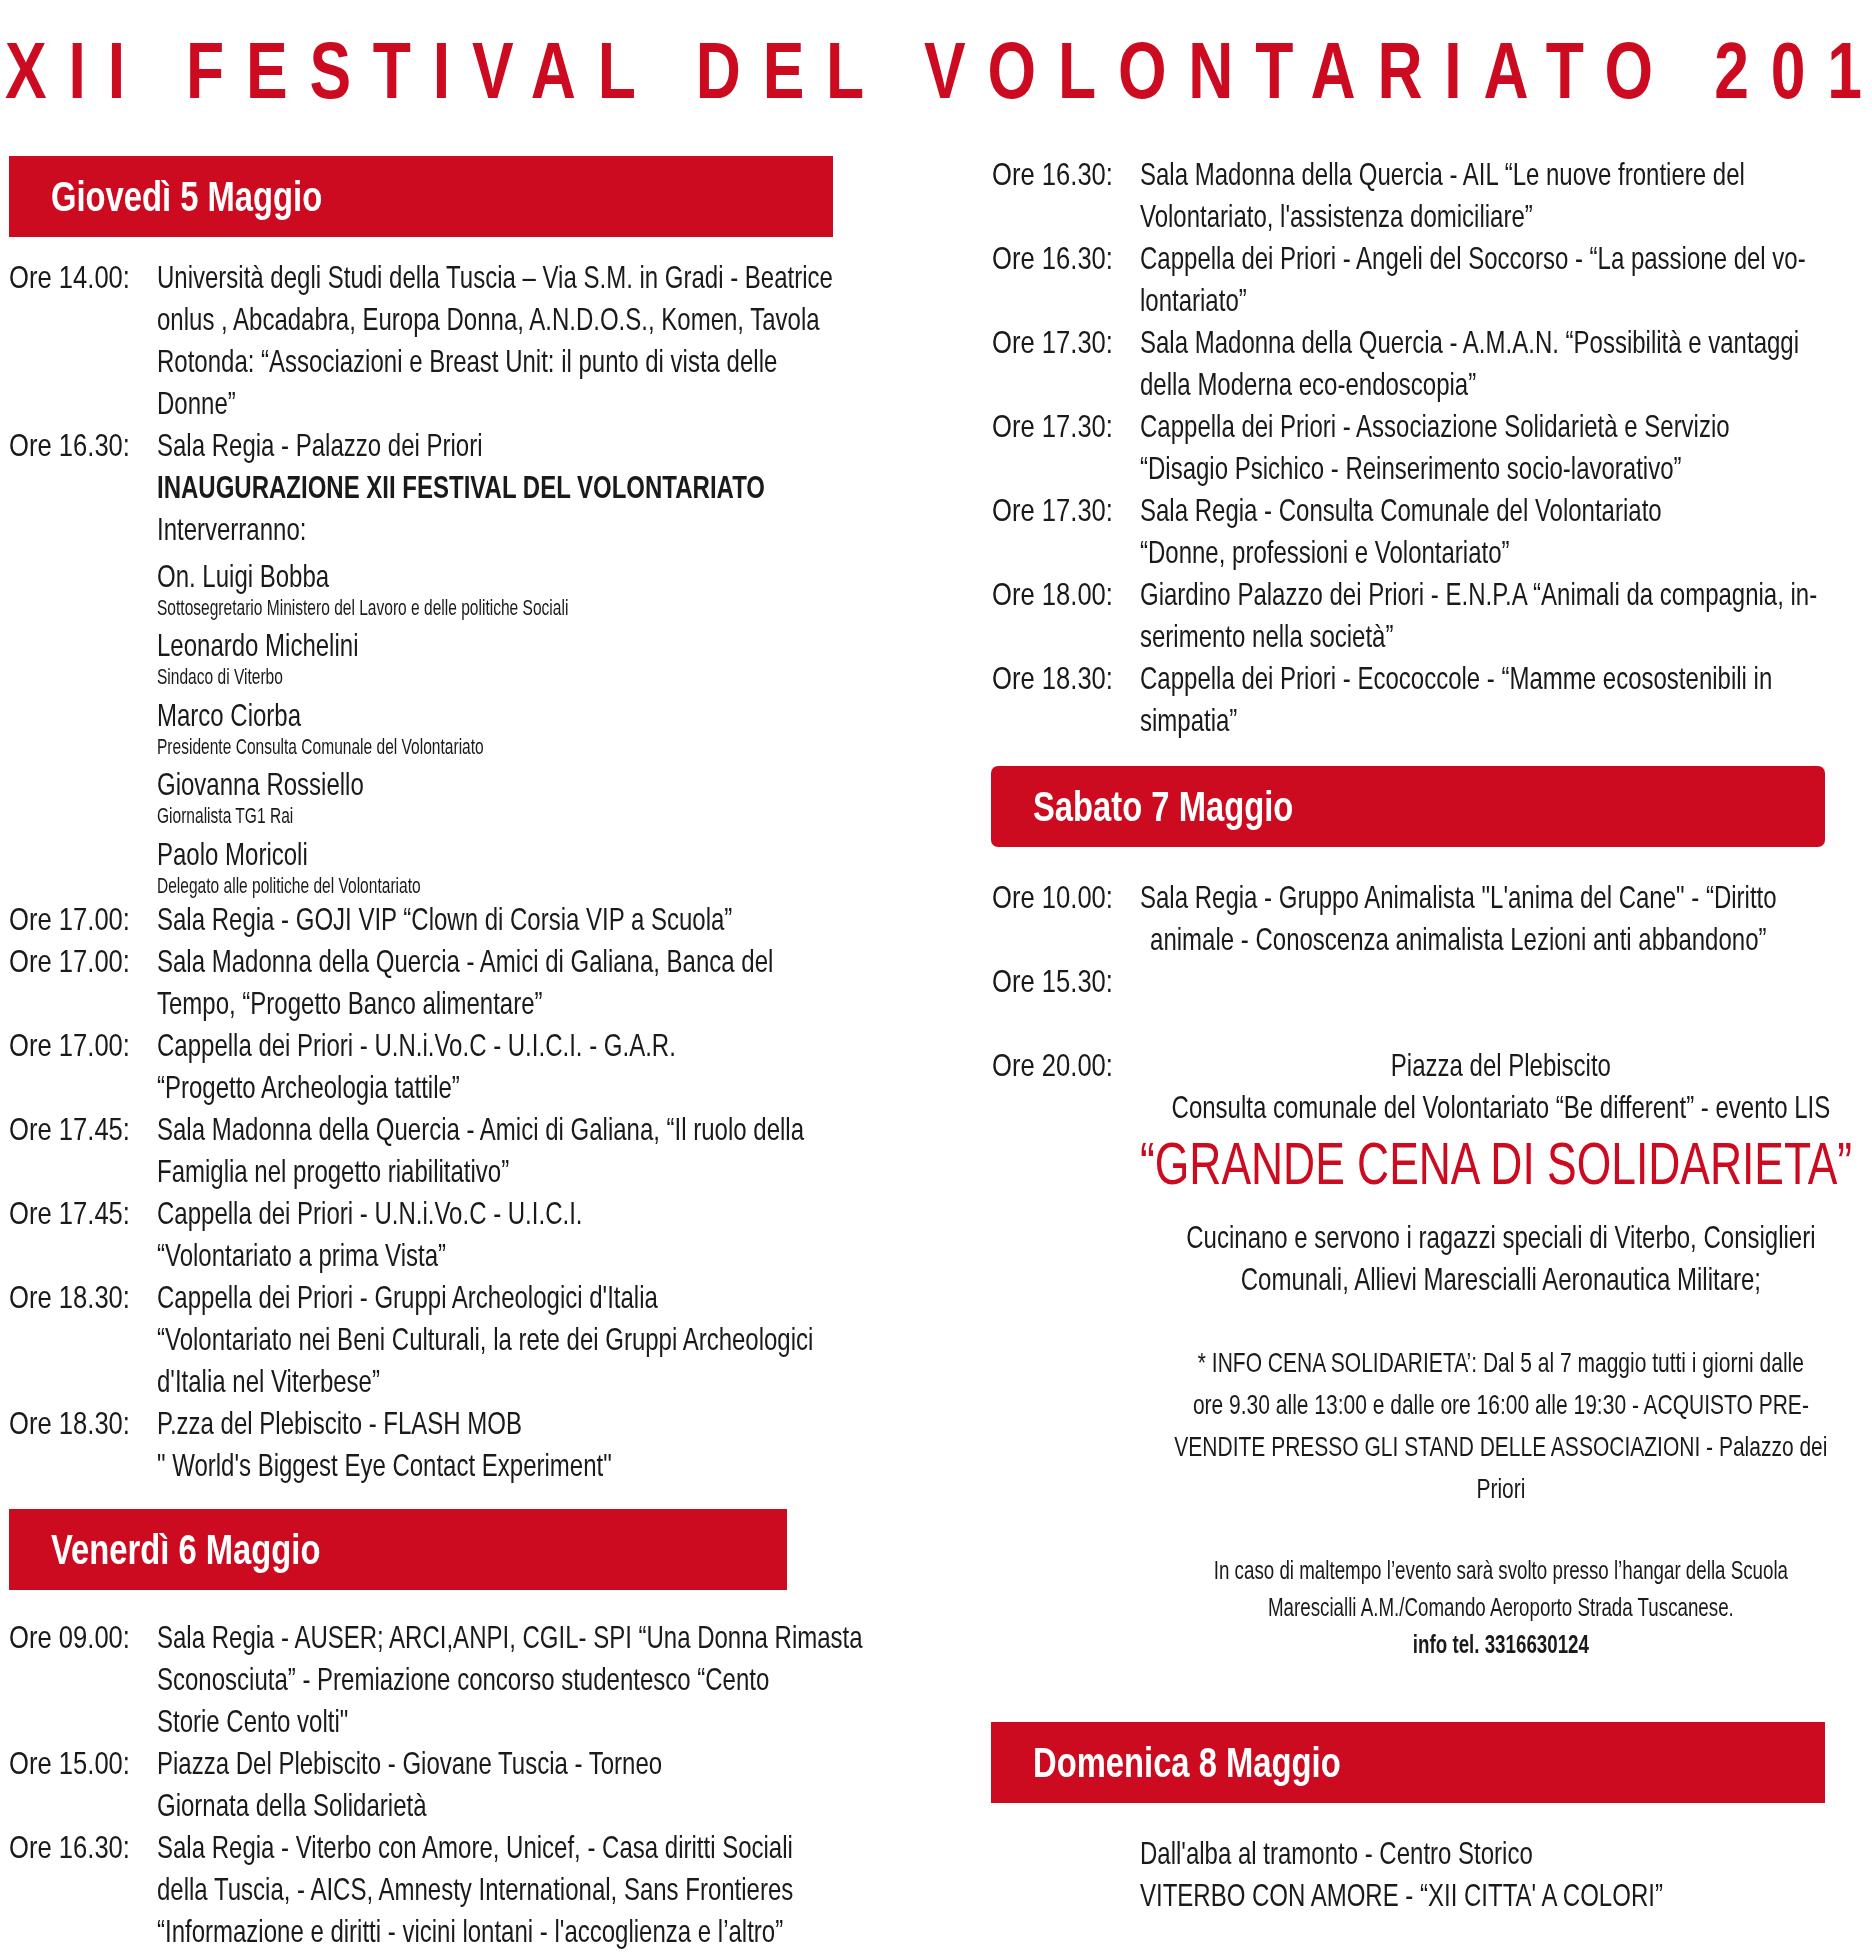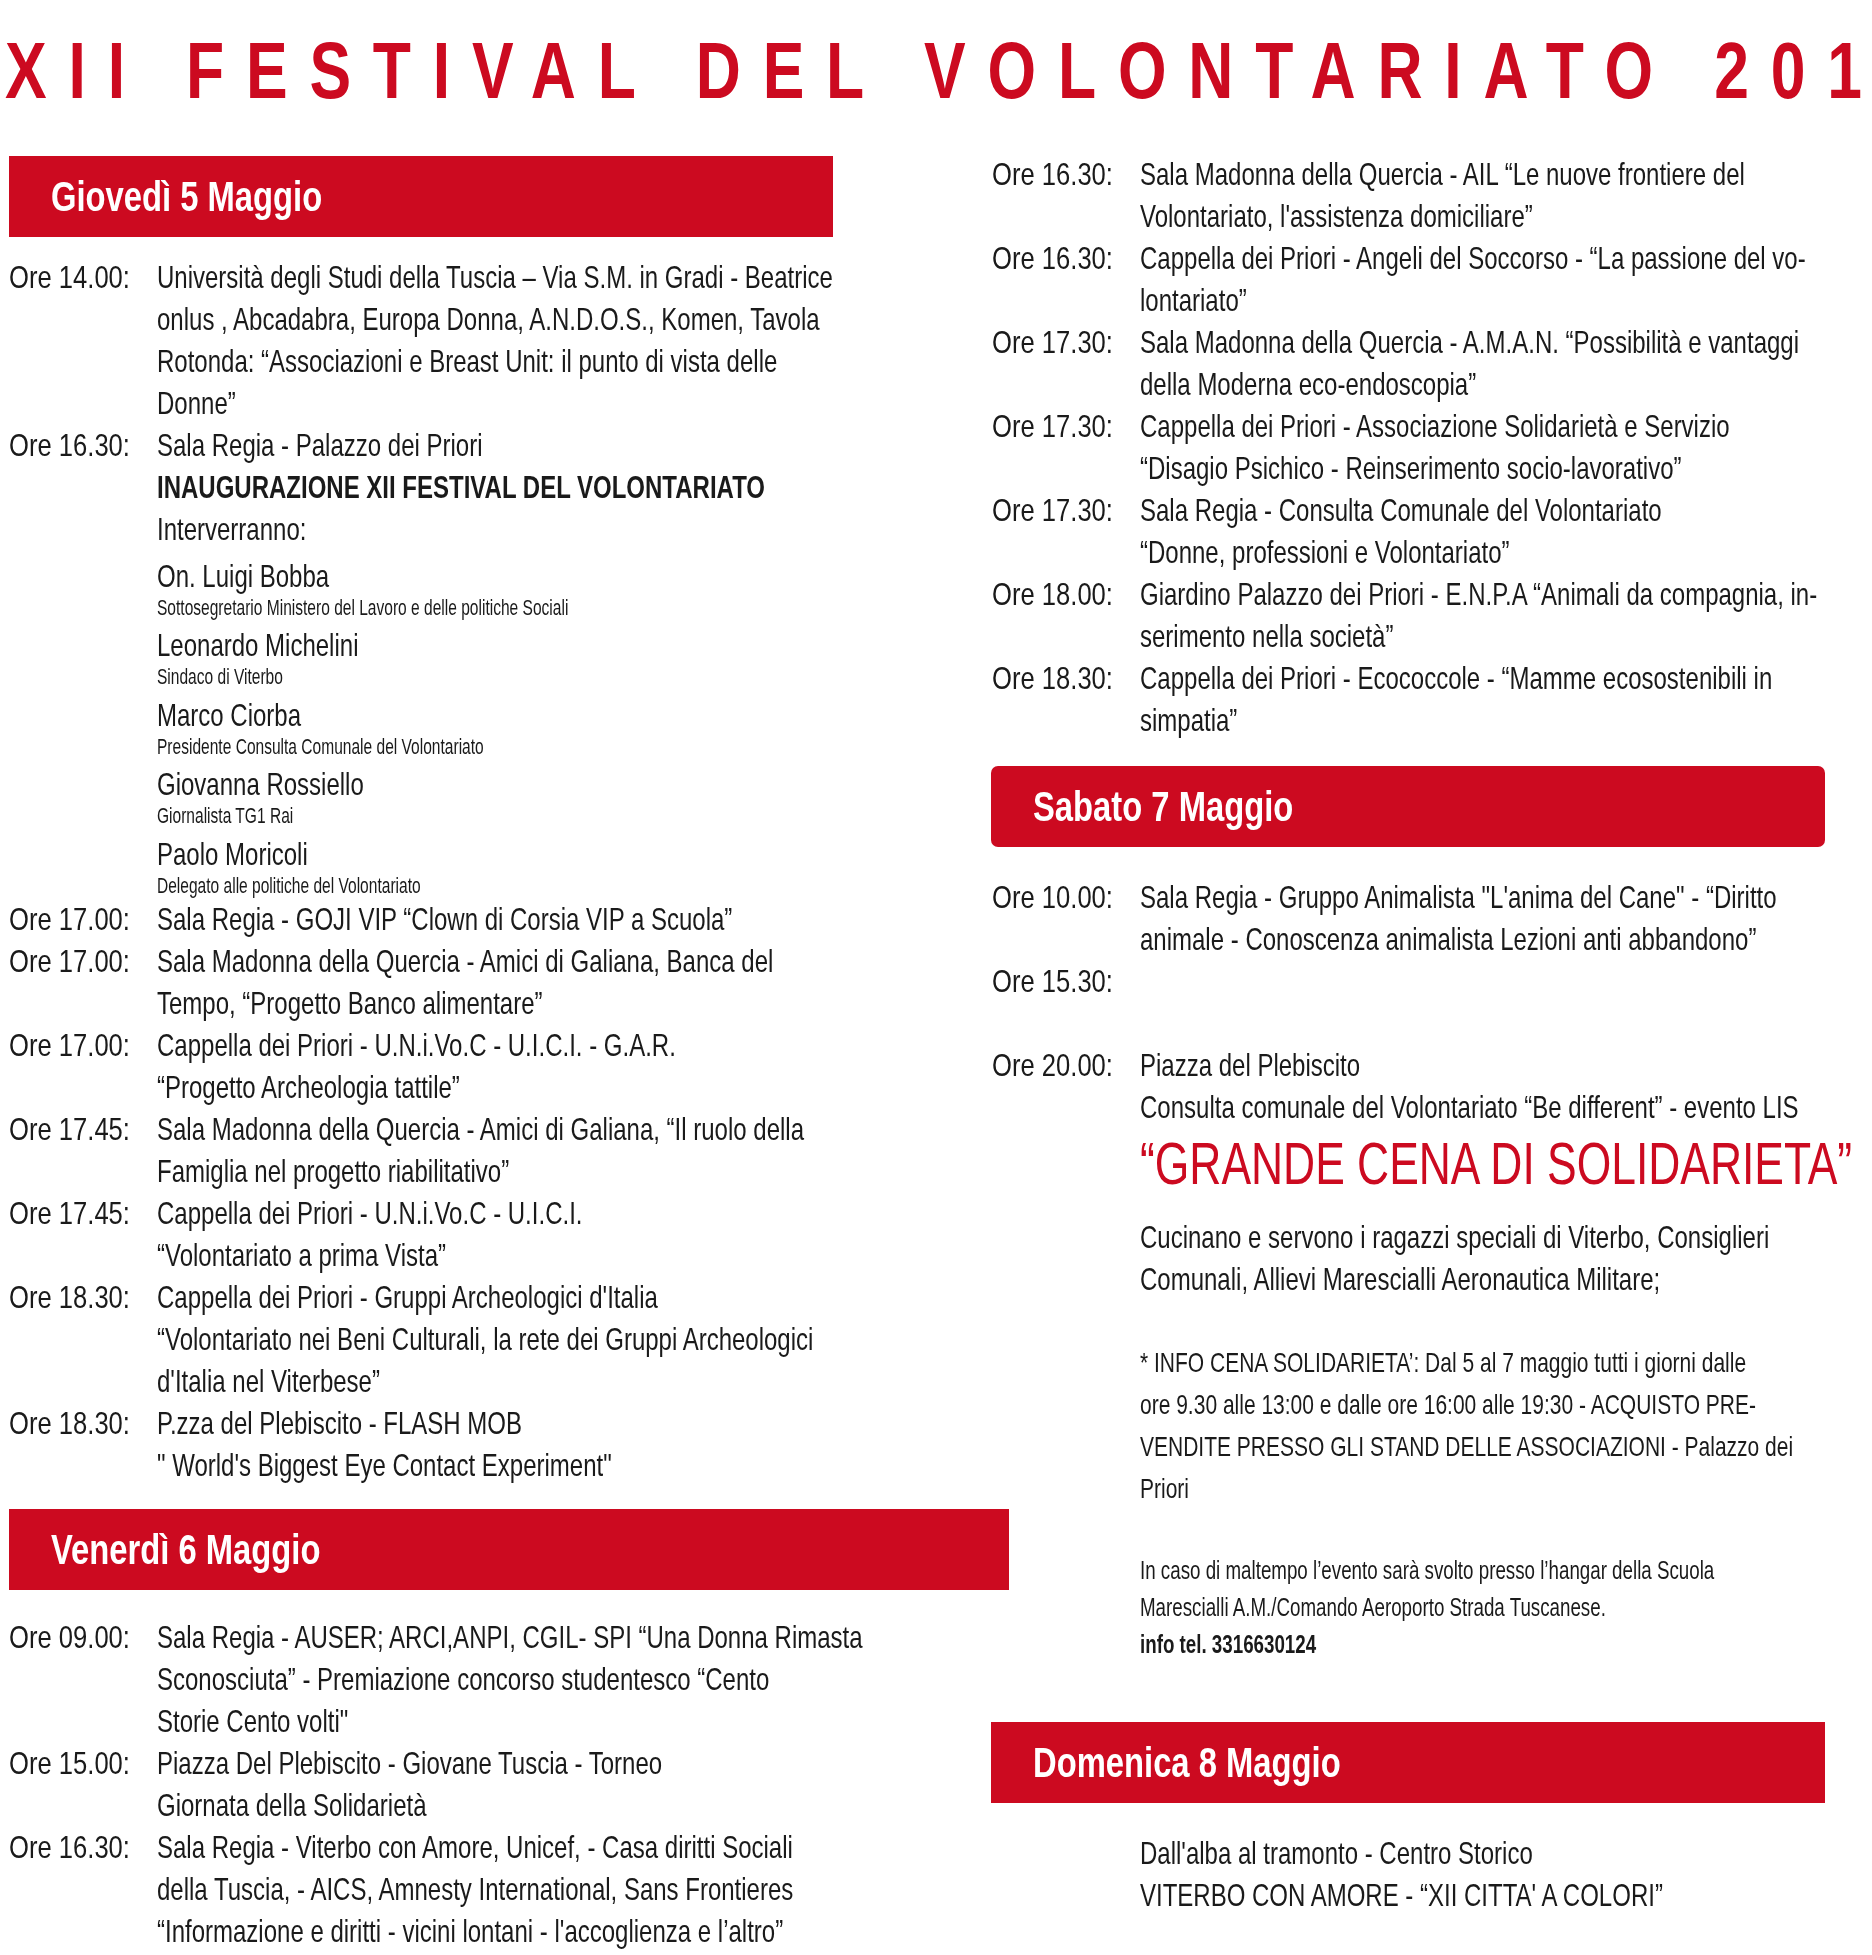--- a/index.html
+++ b/index.html
@@ -143,21 +143,21 @@
     </div>
     <div class="event">
       <div class="time">Ore 18.30:</div>
       <div class="desc">
         <div class="line">P.zza del Plebiscito -  FLASH MOB</div>
         <div class="line">" World's Biggest Eye Contact Experiment"</div>
       </div>
     </div>
   </div>
 
-  <div class="banner" style="left:9.1px; top:1509px; width:976px;padding-left:24px;">
+  <div class="banner" style="left:9.1px; top:1509px; width:778px;">
     <span class="label">Venerdì 6 Maggio</span>
   </div>
 
   <div class="events" style="top:1616px; left:9.1px;">
     <div class="event">
       <div class="time">Ore 09.00:</div>
       <div class="desc">
         <div class="line">Sala Regia - AUSER; ARCI,ANPI, CGIL- SPI “Una Donna Rimasta</div>
         <div class="line">Sconosciuta” - Premiazione concorso studentesco “Cento</div>
         <div class="line">Storie Cento volti"</div>
@@ -232,21 +232,21 @@
         <div class="line">Cappella dei Priori - Ecococcole - “Mamme ecosostenibili in</div>
         <div class="line">simpatia”</div>
       </div>
     </div>
   </div>
 
   <div class="banner" style="left:10.8px; top:766px; width:834px;border-radius:7px;">
     <span class="label">Sabato 7 Maggio</span>
   </div>
 
-  <div class="events" style="top:876px; left:11.6px;">
+  <div class="events" style="top:876px; left:11.6px;text-align:center;">
     <div class="event">
       <div class="time">Ore 10.00:</div>
       <div class="desc">
         <div class="line">Sala Regia - Gruppo Animalista "L'anima del Cane" - “Diritto</div>
         <div class="line">animale - Conoscenza animalista Lezioni anti abbandono”</div>
       </div>
     </div>
     <div class="event">
       <div class="time">Ore 15.30:</div>
     </div>

